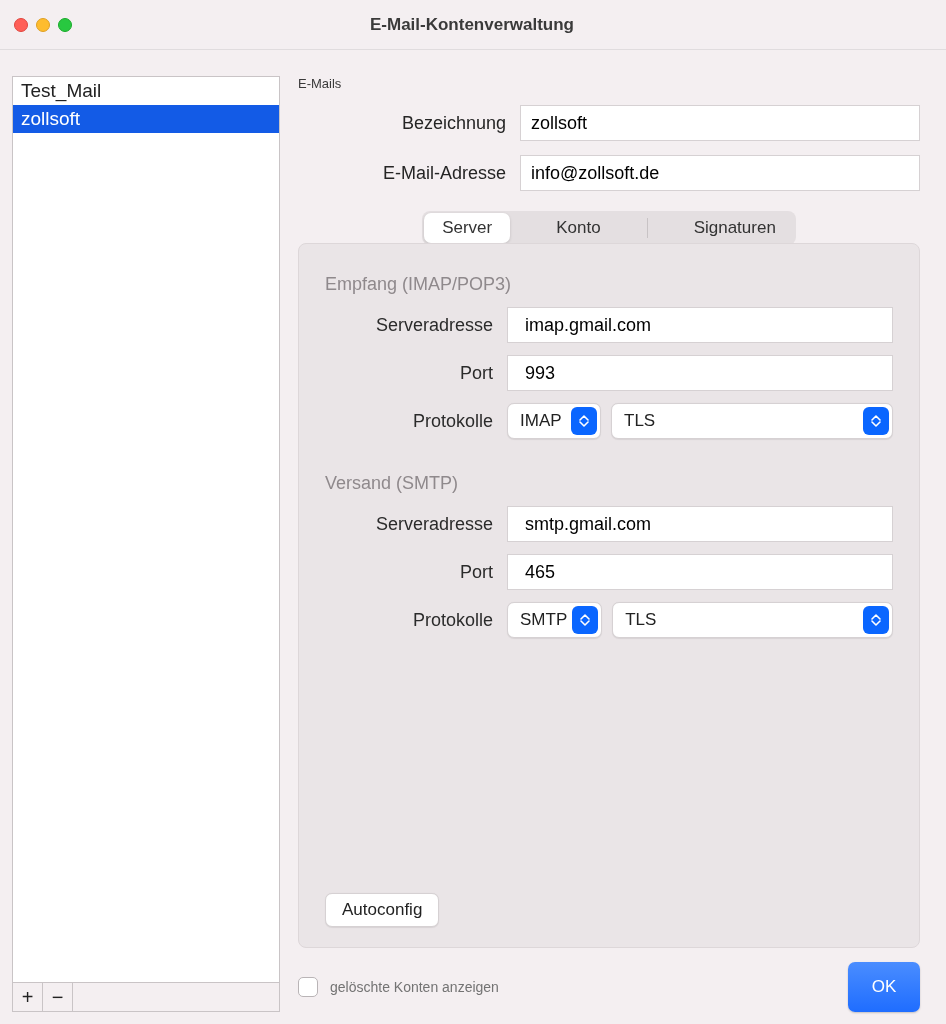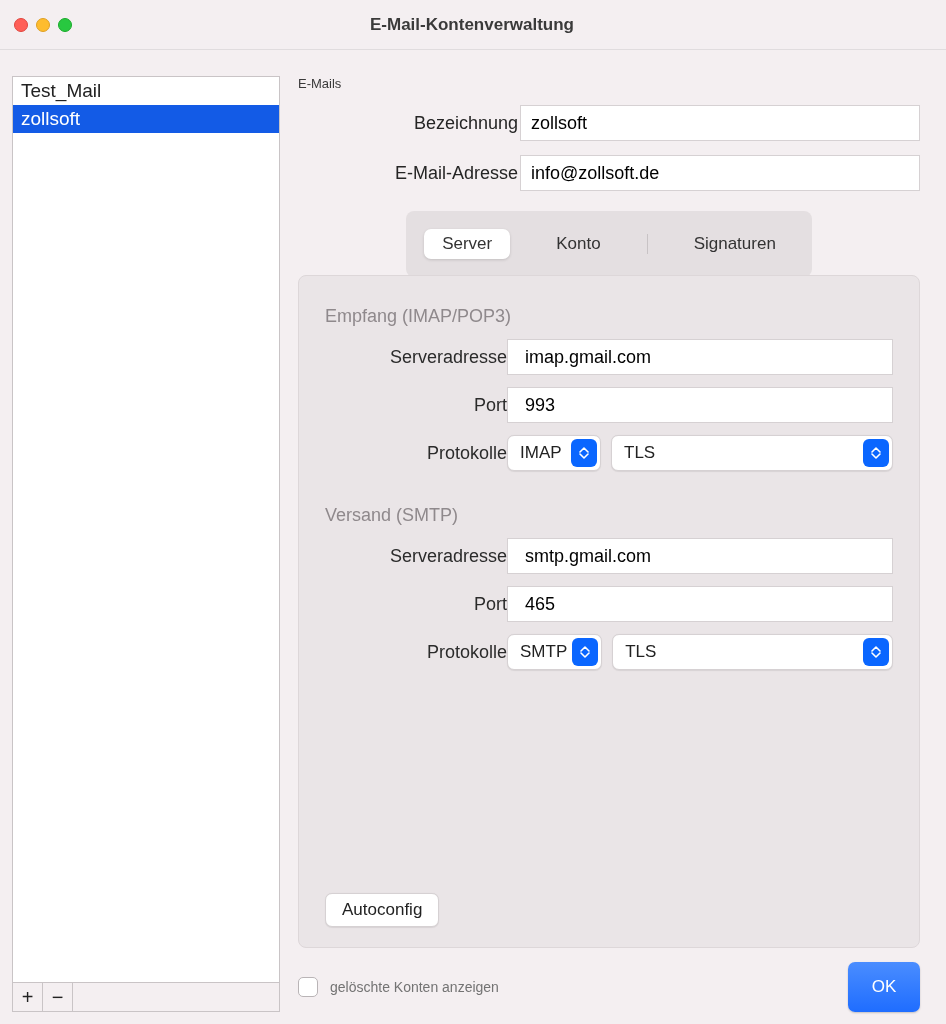--- a/index.html
+++ b/index.html
@@ -16,31 +16,31 @@
   .sidebar{display:flex;flex-direction:column;width:268px;}
   .account-list{flex:1;background:#fff;border:1px solid #c9c4c6;border-bottom:none;overflow:auto;}
   .account-list .row{padding:2px 8px;font-size:19px;line-height:24px;cursor:default;}
   .account-list .row.selected{background:#135be6;color:#fff;}
   .list-toolbar{display:flex;height:30px;border:1px solid #c9c4c6;background:#f4eff1;}
   .list-toolbar .tb-btn{width:30px;display:flex;align-items:center;justify-content:center;border-right:1px solid #c9c4c6;font-size:20px;line-height:1;cursor:default;}
   .list-toolbar .tb-spacer{flex:1;}
   .main{flex:1;display:flex;flex-direction:column;}
   .section-title{font-size:13px;color:#3a3a3a;margin-bottom:14px;}
   .form-row{display:flex;align-items:center;margin-bottom:14px;}
-  .form-row .label{width:222px;text-align:right;padding-right:2px;font-size:18px;color:#252525;}
+  .form-row .label{width:222px;text-align:right;padding-right:14px;font-size:18px;color:#252525;}
   .text-input{flex:1;height:36px;background:#fff;border:1px solid #d6d1d3;border-radius:0;padding:0 10px;font-size:18px;outline:none;}
   .tabs-wrap{display:flex;justify-content:center;margin:6px 0 0 0;}
-  .segmented{display:flex;background:#e4dfe1;border-radius:8px;padding:18px;gap:28px;}
+  .segmented{display:flex;background:#e4dfe1;border-radius:8px;padding:2px;gap:28px;}
   .segmented .seg{padding:5px 18px;font-size:17px;color:#333;border-radius:7px;cursor:default;text-align:center;}
   .segmented .seg.active{background:#fff;box-shadow:0 1px 3px rgba(0,0,0,0.15);}
   .segmented .sep{width:1px;background:#c8c3c5;margin:5px 0;}
   .panel{background:#eae5e7;border:1px solid #ddd7d9;border-radius:8px;padding:22px 26px 20px 26px;margin-top:-2px;flex:1;display:flex;flex-direction:column;}
   .panel .group-title{color:#8f898c;font-size:18px;margin:8px 0 12px 0;}
   .panel .prow{display:flex;align-items:center;margin-bottom:12px;}
-  .panel .prow .label{width:182px;text-align:right;font-size:18px;color:#2b2b2b;}
+  .panel .prow .label{width:182px;text-align:right;padding-right:14px;font-size:18px;color:#2b2b2b;}
   .panel .prow .field{flex:1;display:flex;gap:10px;}
   .panel .text-input{border-radius:0;padding-left:17px;}
   .select{position:relative;display:flex;align-items:center;background:#fff;border:1px solid #d6d1d3;border-radius:7px;height:36px;padding:0 34px 0 12px;font-size:17px;box-shadow:0 0.5px 1px rgba(0,0,0,0.08);cursor:default;}
   .select .chevrons{position:absolute;right:3px;top:3px;bottom:3px;width:26px;border-radius:6px;background:#0a66ff;display:flex;flex-direction:column;align-items:center;justify-content:center;color:#fff;}
   .select .chevrons svg{width:10px;height:6px;}
   .select.small{min-width:94px;}
   .select.grow{flex:1;}
   .btn{display:inline-flex;align-items:center;justify-content:center;height:34px;padding:0 16px;background:#fff;border:1px solid #d6d1d3;border-radius:7px;font-size:17px;box-shadow:0 0.5px 1px rgba(0,0,0,0.08);cursor:default;}
   .panel-spacer{flex:1;}
   .footer{display:flex;align-items:center;margin-top:14px;gap:12px;}

